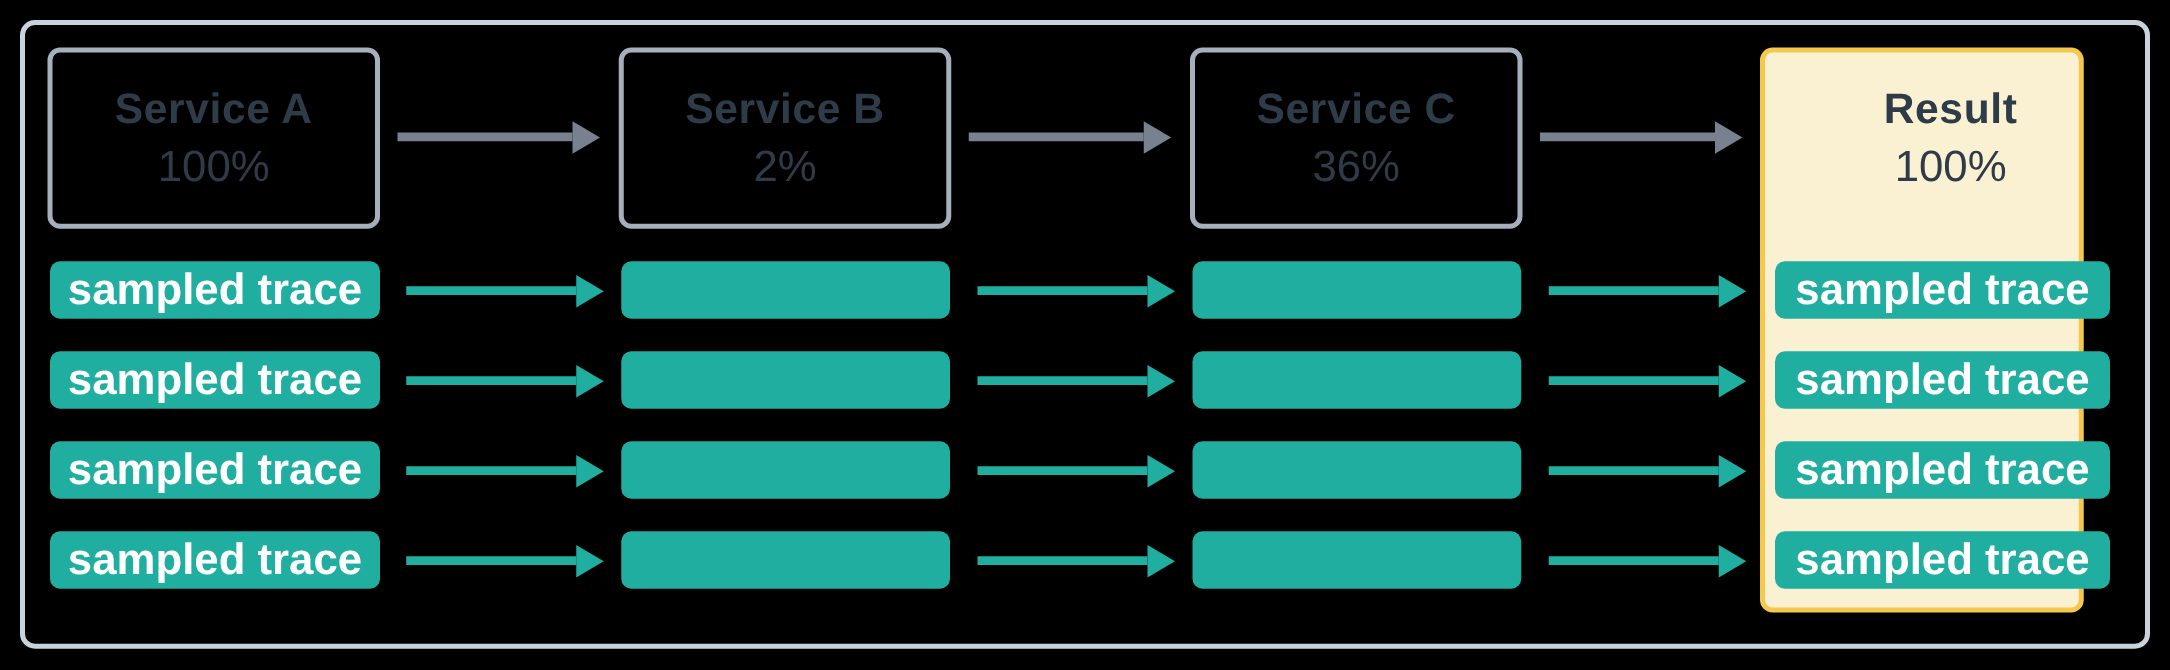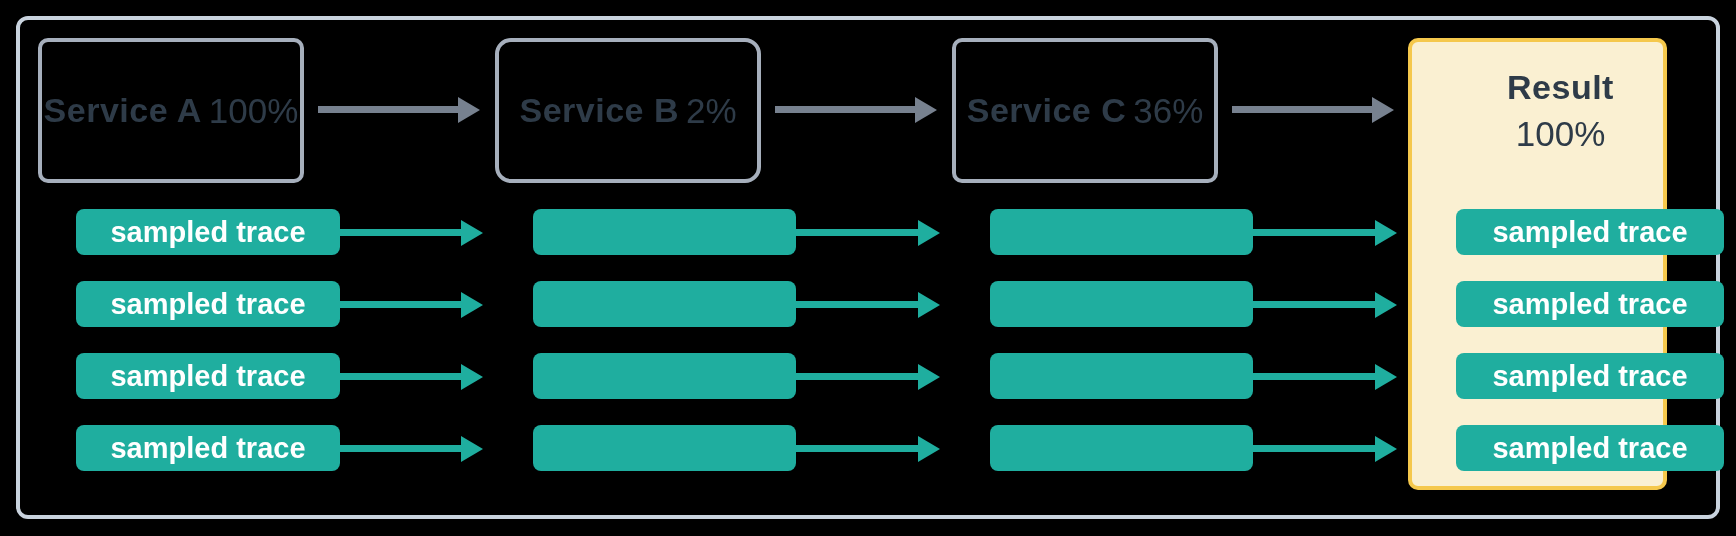--- a/index.html
+++ b/index.html
@@ -19,26 +19,26 @@
     border-radius: 12px;
     box-sizing: border-box;
   }
   .service-box {
     position: absolute;
     top: 38px;
     width: 266px; height: 145px;
     border: 4px solid var(--service-border, #A6AFBC);
     border-radius: 10px;
     box-sizing: border-box;
-    display: flex; flex-direction: row;
+    display: flex; flex-direction: column;
     align-items: center; justify-content: center;
     gap: 7px;
   }
   .box-a { left: 38px; }
-  .box-b { left: 495px; border-radius: 16px; }
+  .box-b { left: 495px; }
   .box-c { left: 952px; text-decoration: underline; }
   .service-title {
     font-size: 34px; font-weight: bold;
     color: var(--service-text, #2E3B48);
     letter-spacing: 0.5px;
   }
   .service-rate {
     font-size: 35px; font-weight: normal;
     color: var(--service-text, #2E3B48);
   }
@@ -57,24 +57,23 @@
     display: flex; flex-direction: column;
     align-items: center; justify-content: center;
     gap: 7px;
   }
   .trace-bar {
     position: absolute;
     height: 46px;
     border-radius: 8px;
     background: var(--trace-fill, #1FAE9F);
     color: var(--trace-text, #FFFFFF);
-    font-size: 29px; font-weight: bold;
+    font-size: 35px; font-weight: bold;
     display: flex; align-items: center; justify-content: center;
     box-sizing: border-box;
-    margin-left: 36px;
   }
   .col1 { left: 40px;  width: 264px; }
   .col2 { left: 497px; width: 263px; }
   .col3 { left: 954px; width: 263px; }
   .row1 { top: 209px; }
   .row2 { top: 281px; }
   .row3 { top: 353px; }
   .row4 { top: 425px; }
   .result-trace { left: 8px; width: 268px; }
   .rrow1 { top: 167px; }

